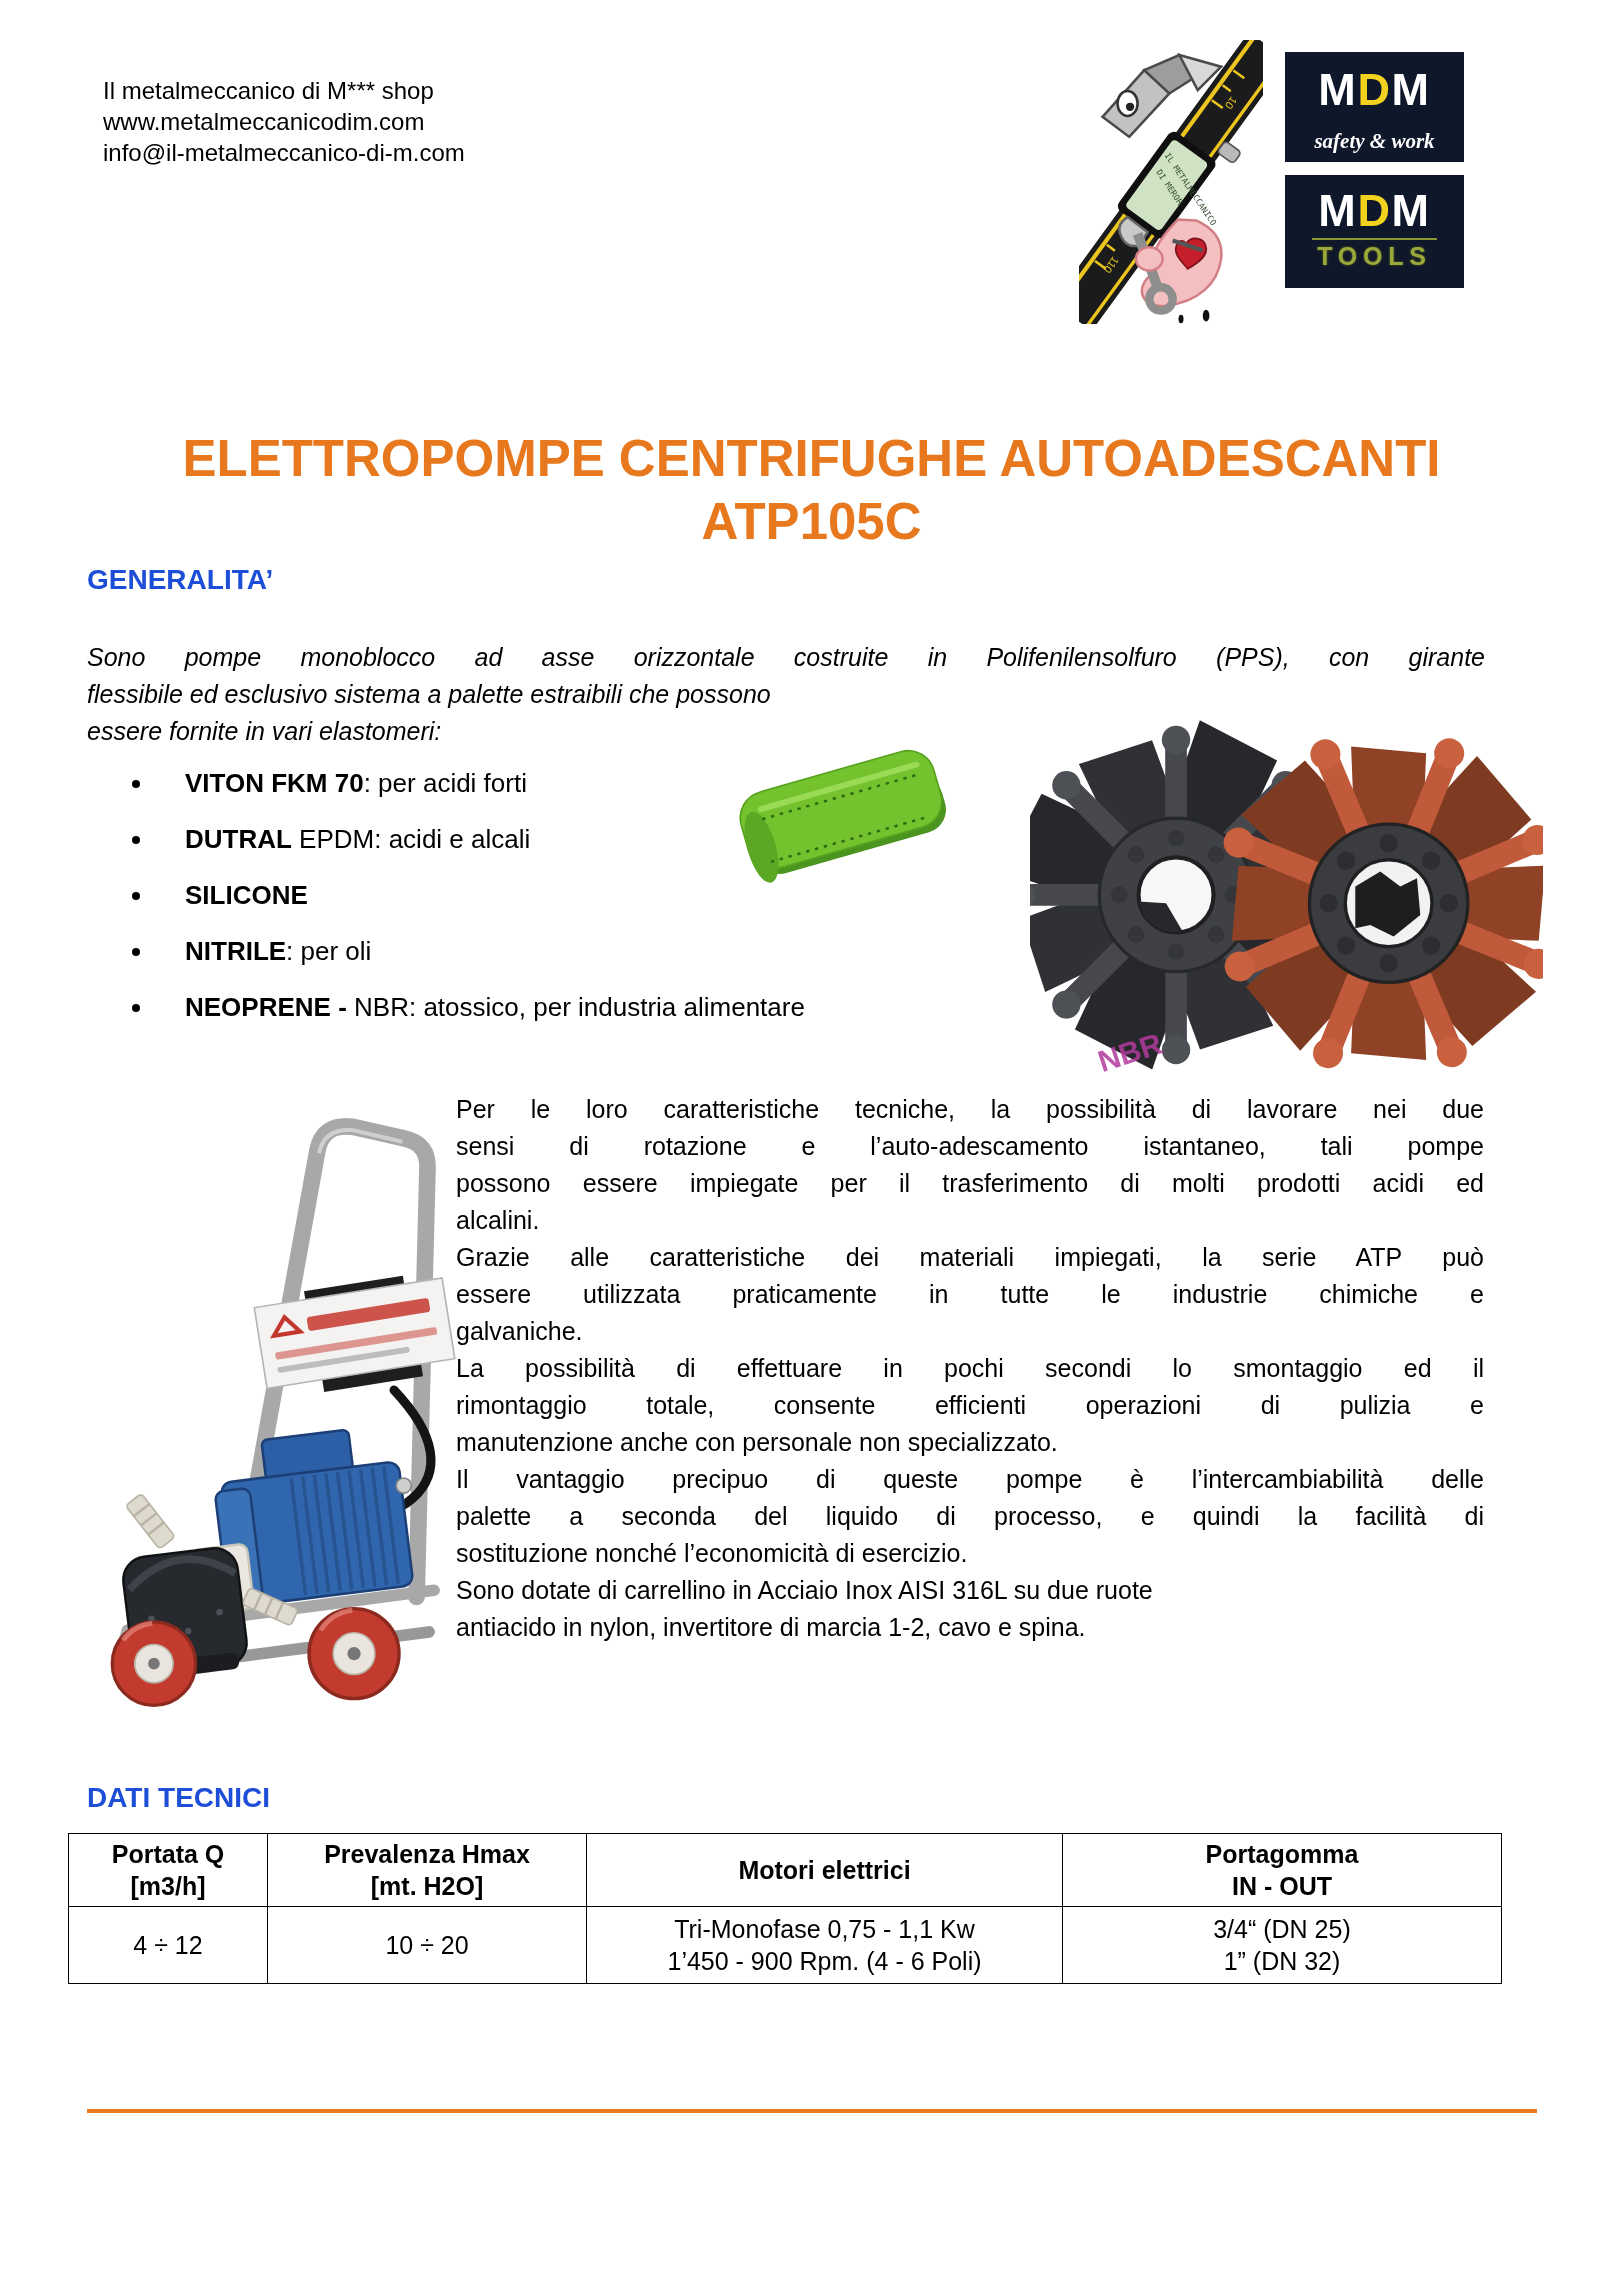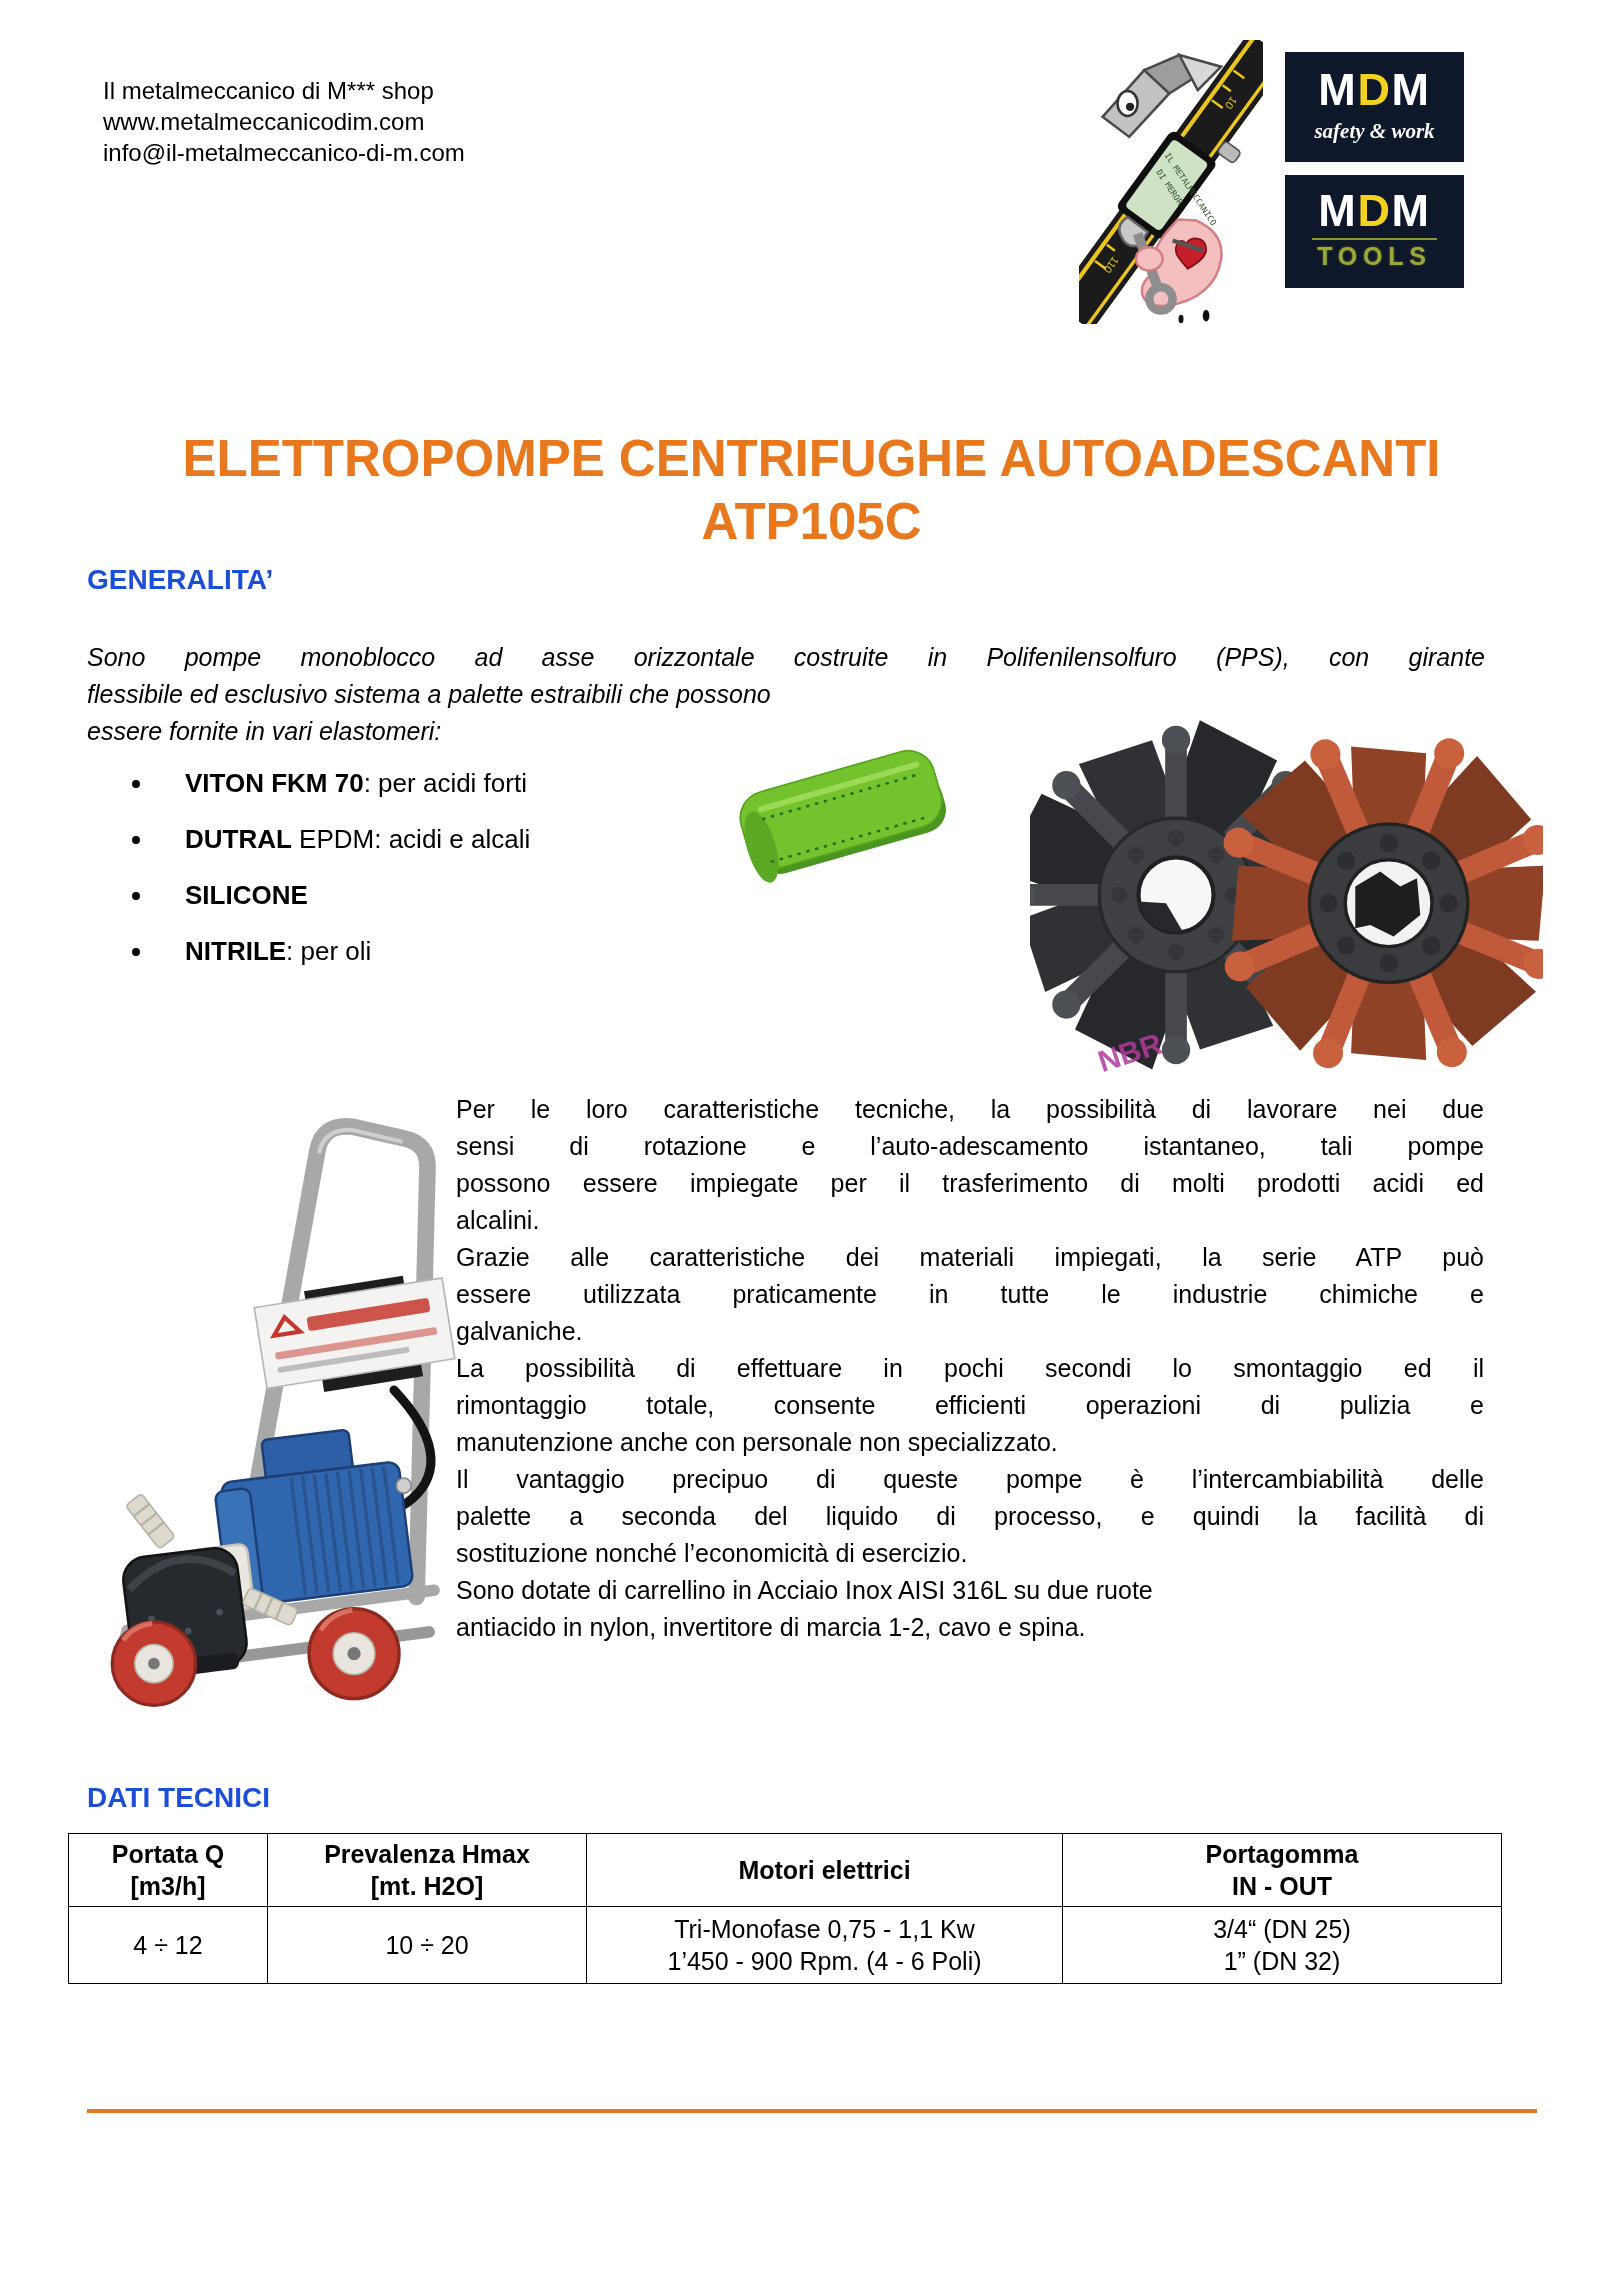--- a/index.html
+++ b/index.html
@@ -8,21 +8,21 @@
     font-family:"Liberation Sans","DejaVu Sans",sans-serif;color:#000;
   }
   
   .contact{position:absolute;left:103px;top:75px;font-size:24px;line-height:31px;}
   
   .badge{position:absolute;width:179px;background:#0f172a;color:#fff;text-align:center;box-sizing:border-box;}
   .badge1{left:1285px;top:52px;height:110px;padding-top:15px;}
   .badge2{left:1285px;top:175px;height:113px;padding-top:13.3px;}
   .brand{font-size:45px;font-weight:bold;letter-spacing:1.7px;line-height:45px;}
   .brand .d{color:#F2D21F;}
-  .tagline-script{font-family:"Liberation Serif","DejaVu Serif",serif;font-style:italic;font-weight:bold;font-size:21px;margin-top:7px;}
+  .tagline-script{font-family:"Liberation Serif","DejaVu Serif",serif;font-style:italic;font-weight:bold;font-size:21px;margin-top:17px;}
   .tagline-tools{display:inline-block;margin-top:5px;font-size:25px;font-weight:bold;letter-spacing:5.8px;color:#9AA83B;border-top:2.5px solid #8a9733;padding:1.7px 5px 0 5px;text-shadow:0 0 2.5px #5c6b1e;}
   
   .title{position:absolute;left:0;right:0;top:427px;text-align:center;color:#E8781E;font-weight:bold;font-size:51px;line-height:63px;letter-spacing:0px;}
   
   .sec{position:absolute;left:87px;color:#1d4ed8;font-weight:bold;font-size:28px;}
   .sec-generalita{top:564px;}
   .sec-dati{top:1782px;}
   
   .intro{position:absolute;left:87px;top:639px;width:1398px;font-size:25px;line-height:37px;font-style:italic;}
   .iline{height:37px;}
@@ -239,20 +239,24 @@
       <span class="dot"></span>
       <span class="b-bold">DUTRAL</span><span class="b-rest"> EPDM: acidi e alcali</span>
     </li>
       <li class="bullet-item">
       <span class="dot"></span>
       <span class="b-bold">SILICONE</span><span class="b-rest"></span>
     </li>
       <li class="bullet-item">
       <span class="dot"></span>
       <span class="b-bold">NITRILE</span><span class="b-rest">: per oli</span>
+    </li>
+      <li class="bullet-item">
+      <span class="dot"></span>
+      <span class="b-bold">NEOPRENE -</span><span class="b-rest"> NBR: atossico, per industria alimentare</span>
     </li>
     </ul>
 
   <svg class="img-abs pump-svg" viewBox="0 0 430 770">
 
     <path d="M175,545 L258,85 Q264,52 300,56 L362,70 Q392,76 390,108 L377,620" stroke="#a8a8a8" stroke-width="20" fill="none" stroke-linecap="round"></path>
     <path d="M260,88 Q266,58 300,60 L360,74" stroke="#d8d8d8" stroke-width="5" fill="none" opacity="0.8"></path>
 
     <path d="M30,660 L398,612" stroke="#a8a8a8" stroke-width="14" stroke-linecap="round"></path>
     <path d="M22,710 L392,662" stroke="#989898" stroke-width="14" stroke-linecap="round"></path>

